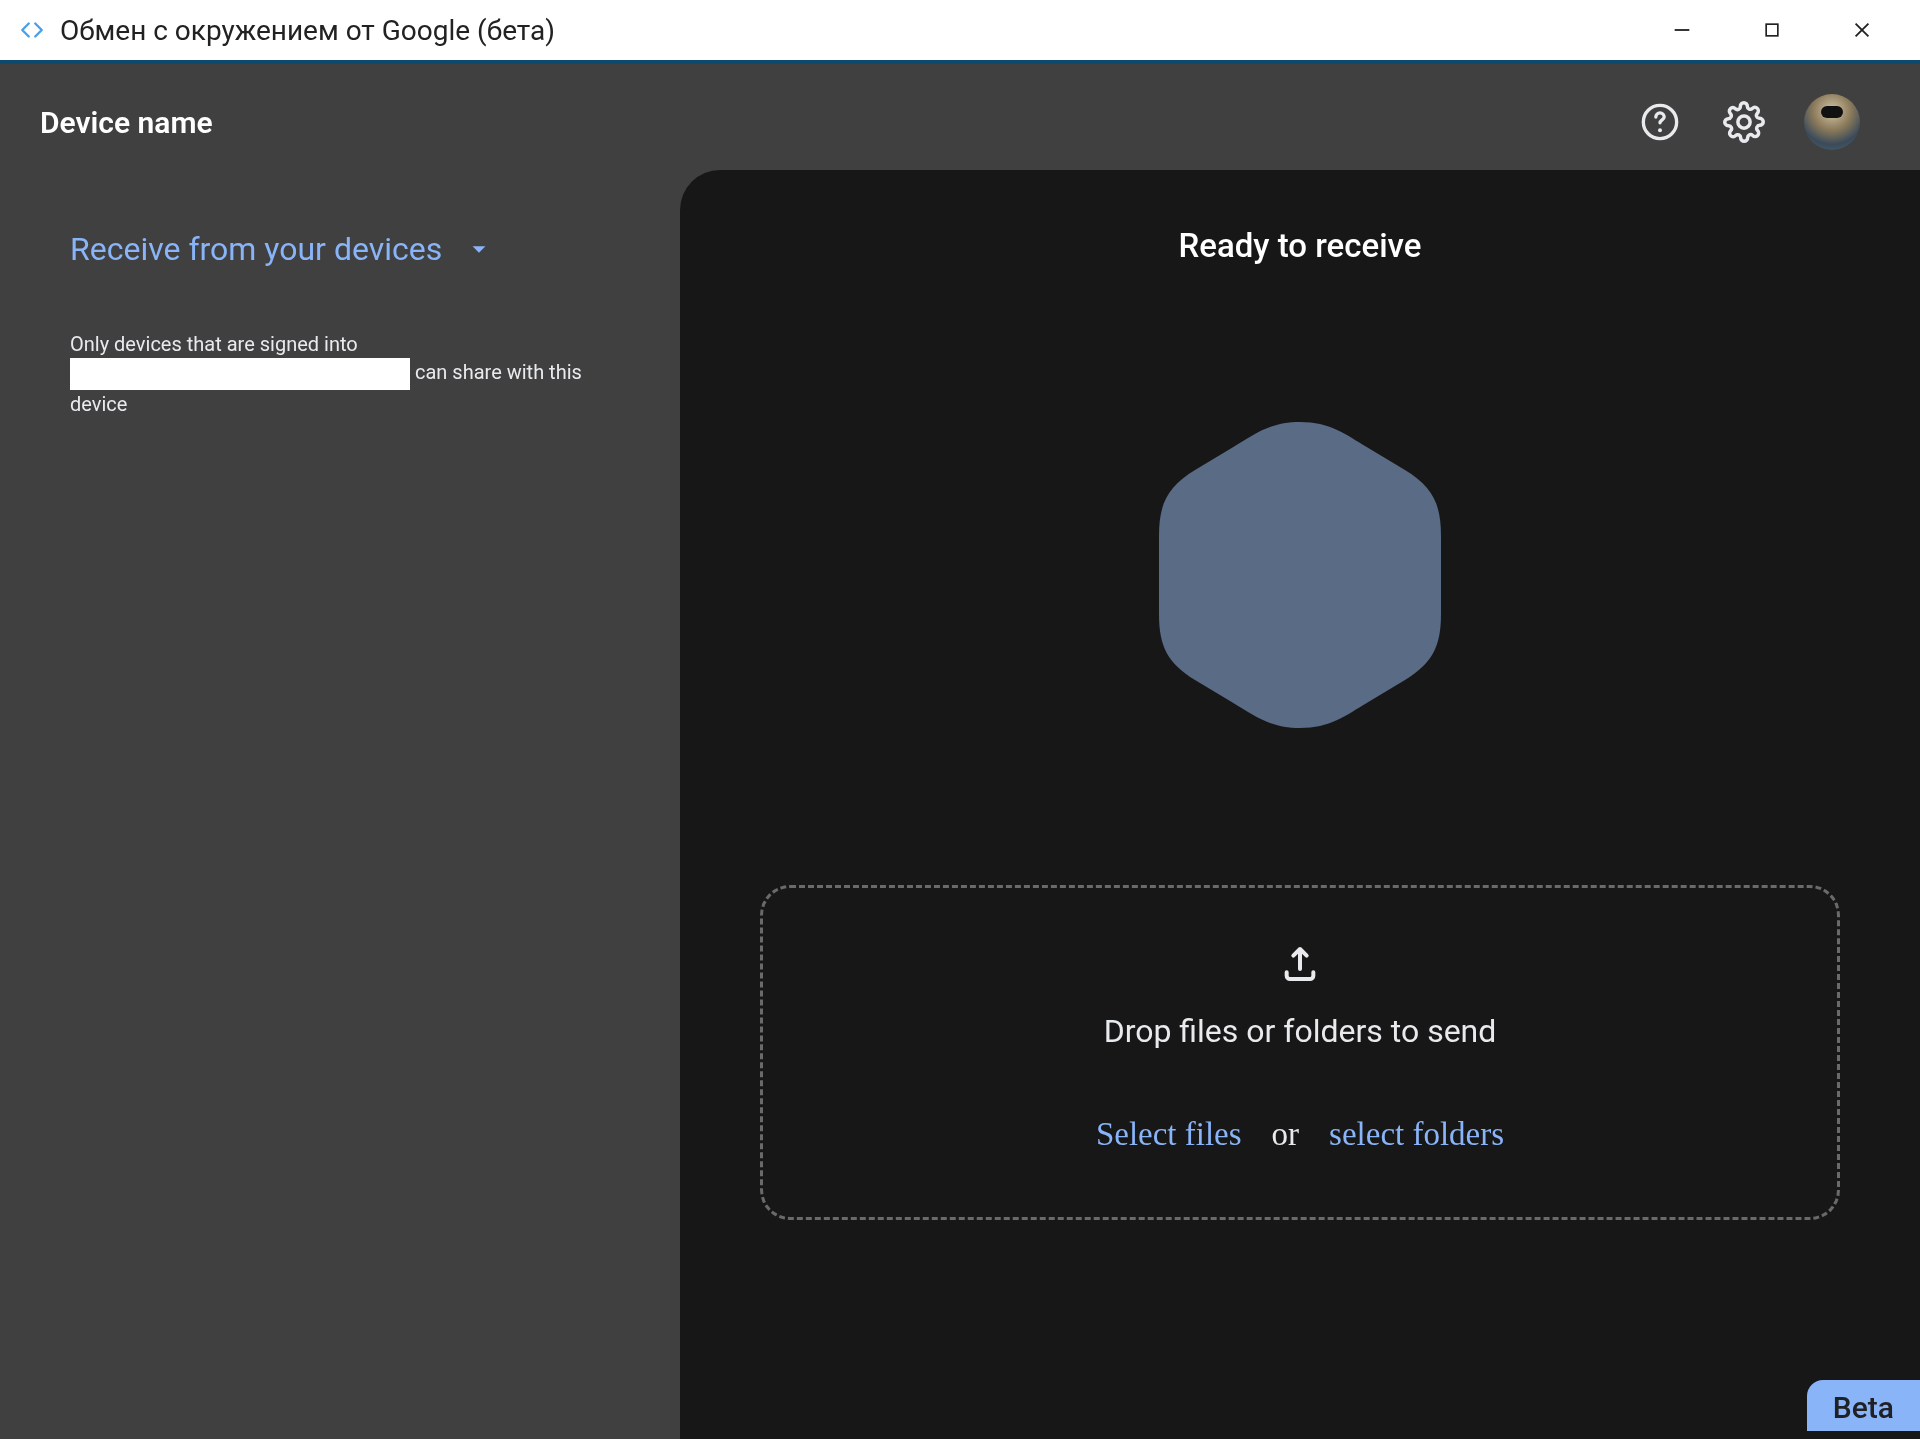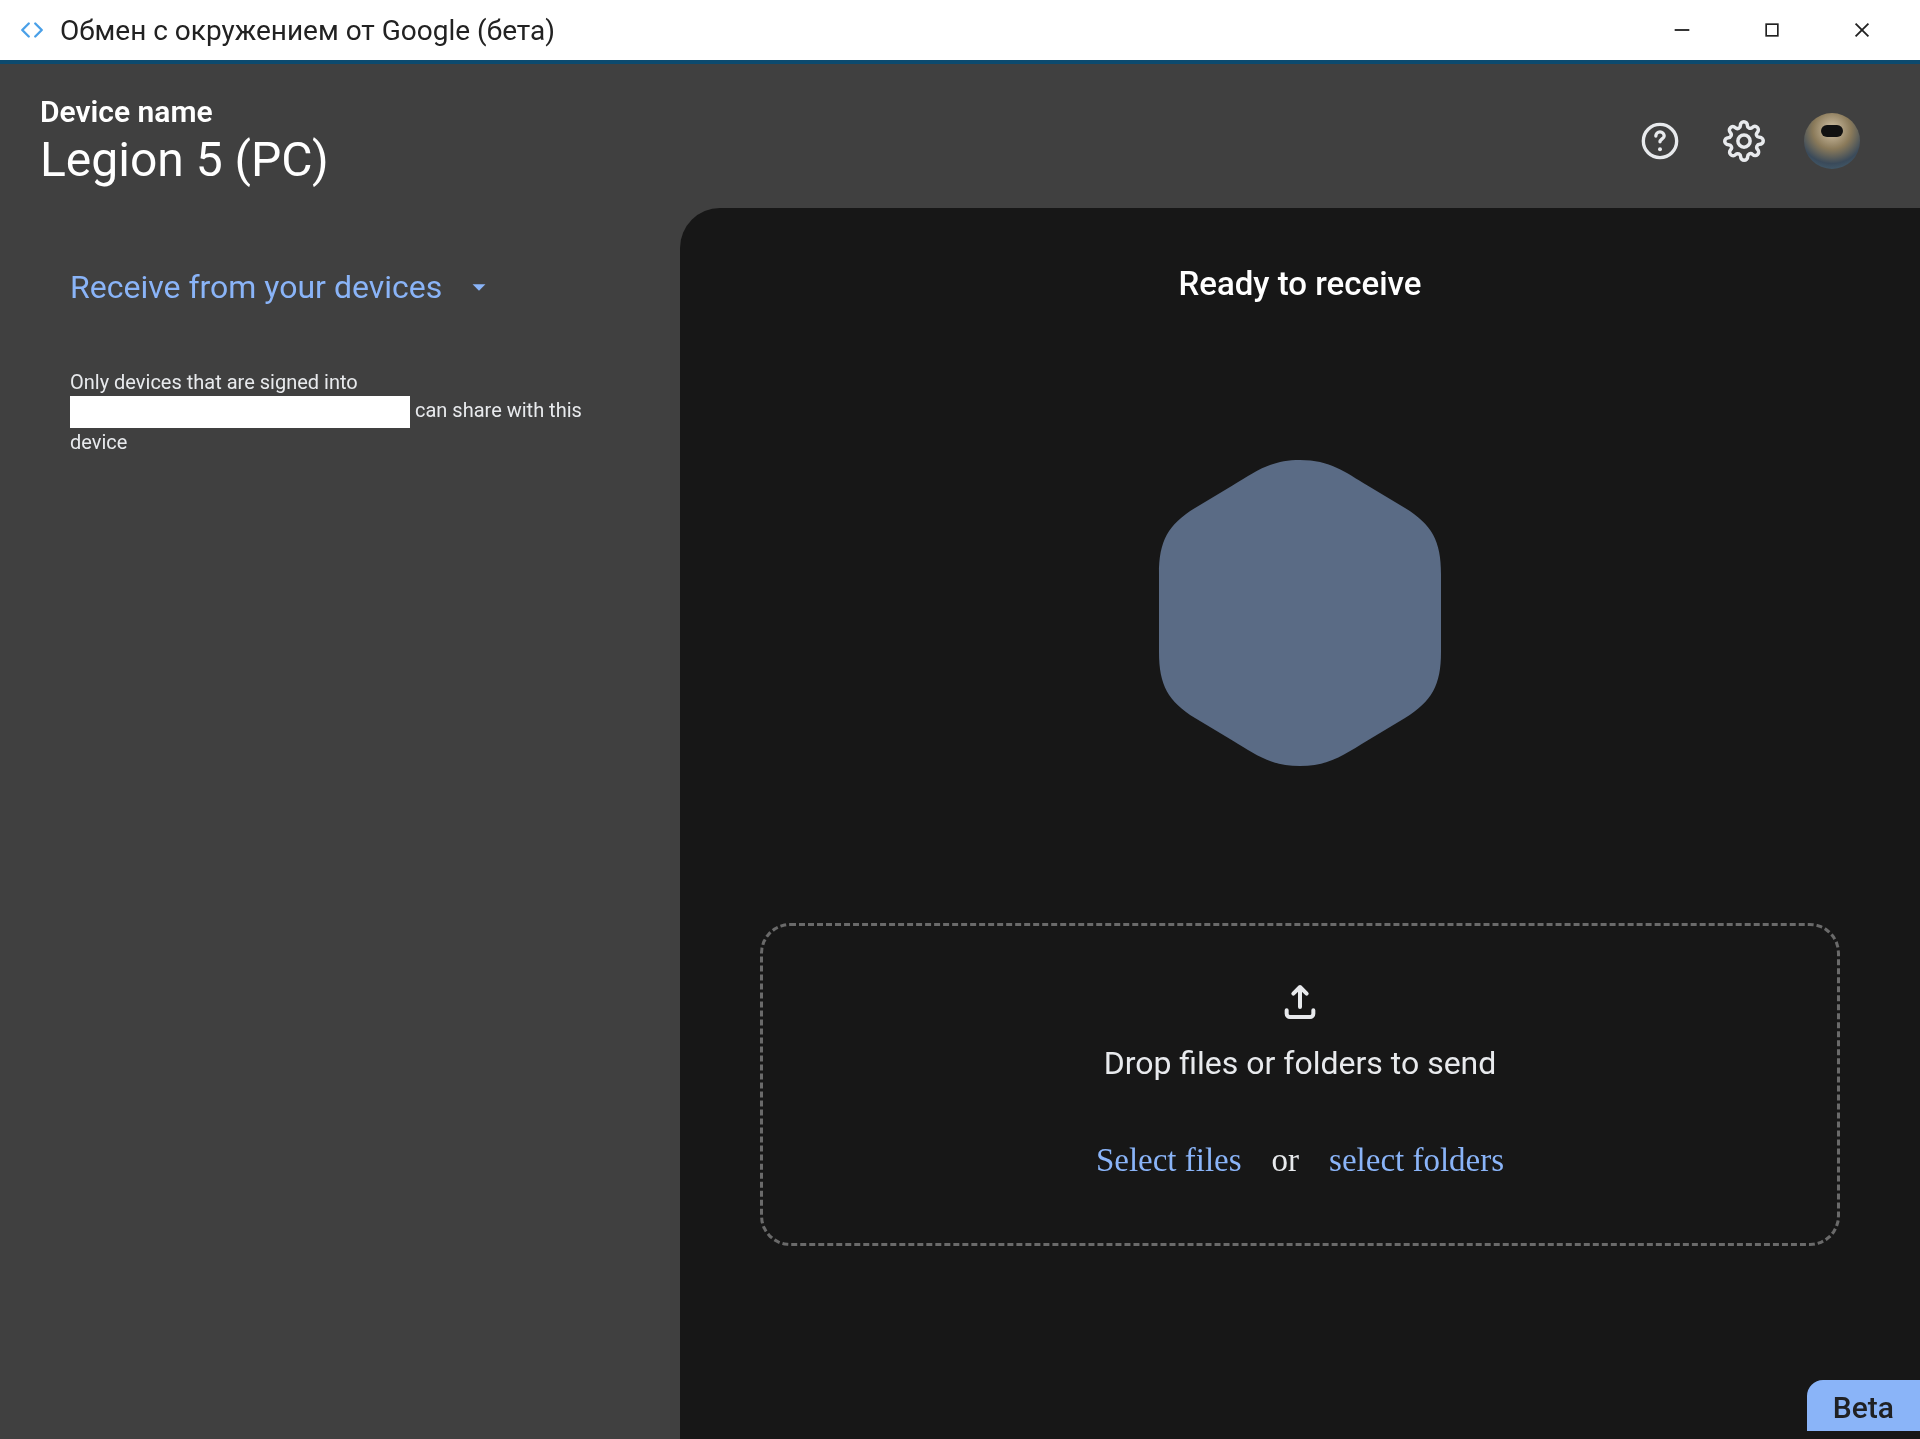--- a/index.html
+++ b/index.html
@@ -163,21 +163,21 @@
   
   .dropzone {
     width: 100%;
     max-width: 1080px;
     border: 3px dashed #6a6a6a;
     border-radius: 30px;
     padding: 56px 40px 64px 40px;
     display: flex;
     flex-direction: column;
     align-items: center;
-    gap: 12px;
+    gap: 18px;
   }
   .upload-icon { color: #e8eaed; }
   .drop-text {
     font-size: 32px;
     color: #e8eaed;
     margin-top: 6px;
   }
   .select-row {
     margin-top: 48px;
     font-size: 33px;
@@ -231,21 +231,20 @@
         </svg>
     </div>
   </div>
 </div>
 
 <div class="app-body">
 
   <div class="app-header">
     <div class="device-block">
       <div class="device-label">Device name</div>
-      <div class="device-name">Legion 5 (PC)</div>
     </div>
     <div class="header-actions">
       <div class="icon-btn">
         <svg width="40" height="40" viewBox="0 0 24 24" fill="none">
           <circle cx="12" cy="12" r="10" stroke="#e8eaed" stroke-width="2"></circle>
           <path d="M9.5 9a2.5 2.5 0 0 1 5 0c0 1.5-2.5 2-2.5 3.5" stroke="#e8eaed" stroke-width="2" stroke-linecap="round"></path>
           <circle cx="12" cy="17" r="1.2" fill="#e8eaed"></circle>
         </svg>
       </div>
       <div class="icon-btn">

